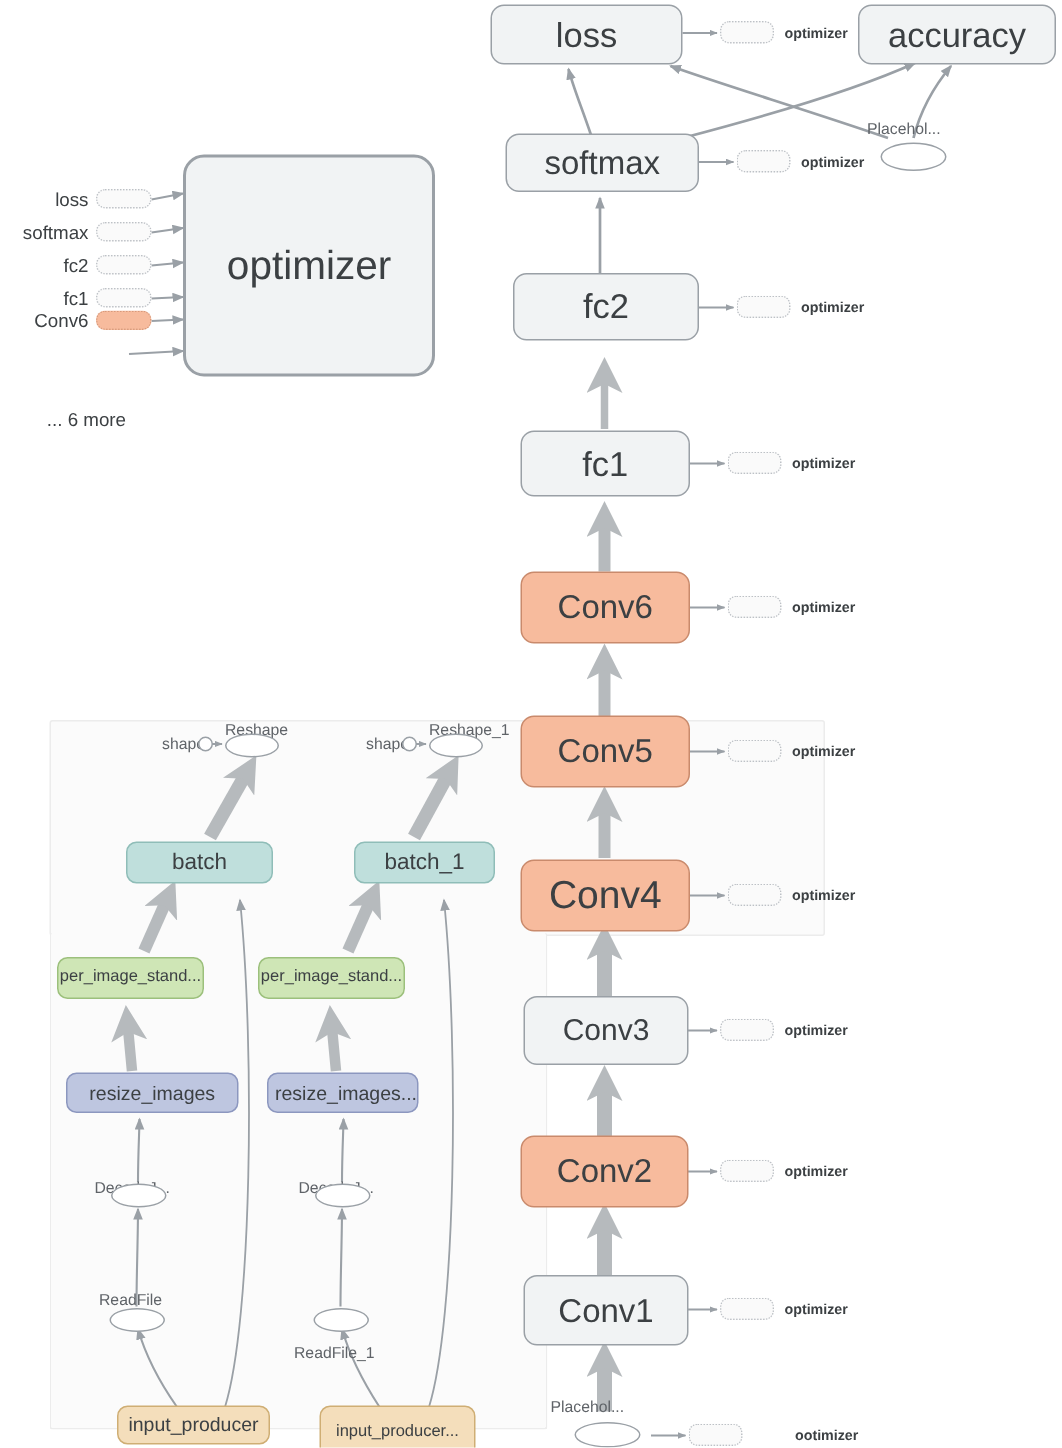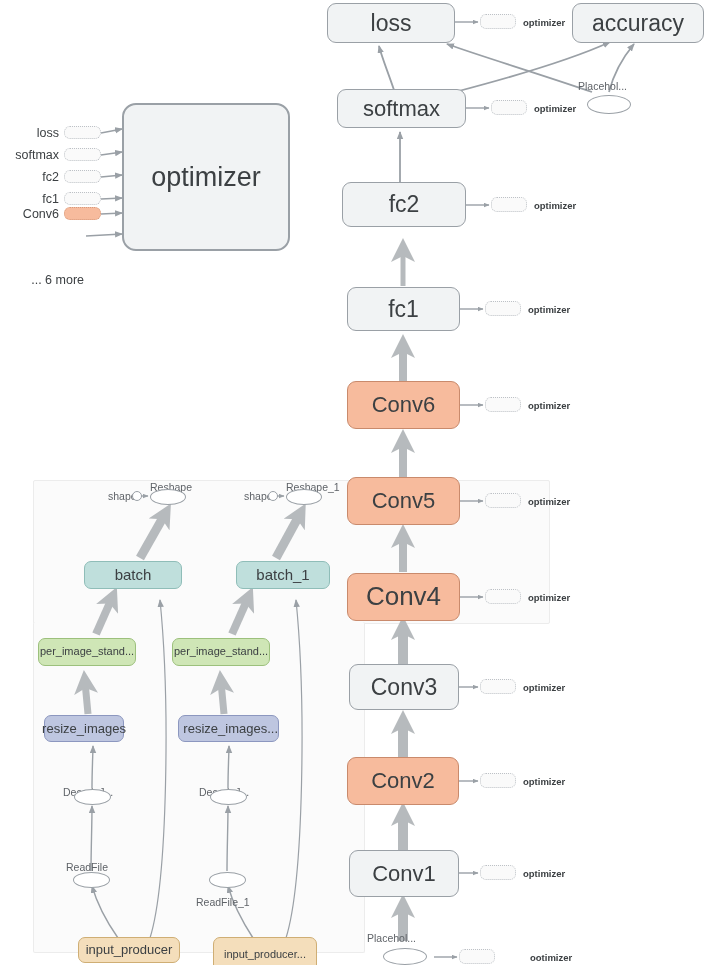--- a/index.html
+++ b/index.html
@@ -196,21 +196,21 @@
   </div>
 
   <div class="node orange" style="left:347px;top:477px;width:113px;height:48px;font-size:22px;">
     <span class="nodetext">Conv5</span>
   </div>
 
   <div class="node orange" style="left:347px;top:573px;width:113px;height:48px;font-size:26px;">
     <span class="nodetext">Conv4</span>
   </div>
 
-  <div class="node gray" style="left:349px;top:664px;width:110px;height:46px;font-size:23px;">
+  <div class="node gray" style="left:349px;top:664px;width:110px;height:46px;font-size:20px;">
     <span class="nodetext">Conv3</span>
   </div>
 
   <div class="node orange" style="left:347px;top:757px;width:112px;height:48px;font-size:22px;">
     <span class="nodetext">Conv2</span>
   </div>
 
   <div class="node gray" style="left:349px;top:850px;width:110px;height:47px;font-size:22px;">
     <span class="nodetext">Conv1</span>
   </div>
@@ -281,21 +281,21 @@
   <div class="ellipse small" style="left:132px;top:491px;width:10px;height:10px;"></div>
 
   <div class="node teal op" style="left:84px;top:561px;width:98px;height:28px;font-size:15px;">
     <span class="nodetext">batch</span>
   </div>
 
   <div class="node green op" style="left:38px;top:638px;width:98px;height:28px;font-size:11px;">
     <span class="nodetext">per_image_stand...</span>
   </div>
 
-  <div class="node blue op" style="left:44px;top:715px;width:80px;height:27px;font-size:13px;justify-content:center;">
+  <div class="node blue op" style="left:44px;top:715px;width:115px;height:27px;font-size:13px;justify-content:center;">
     <span class="nodetext">resize_images</span>
   </div>
 
   <div class="ell-label" style="left:63px;top:786px;">DecodeJ...</div>
   <div class="ellipse" style="left:74px;top:789px;width:37px;height:16px;"></div>
 
   <div class="ell-label" style="left:66px;top:861px;">ReadFile</div>
   <div class="ellipse" style="left:73px;top:872px;width:37px;height:16px;"></div>
 
   <div class="node tan op" style="left:78px;top:937px;width:102px;height:26px;font-size:13px;">

